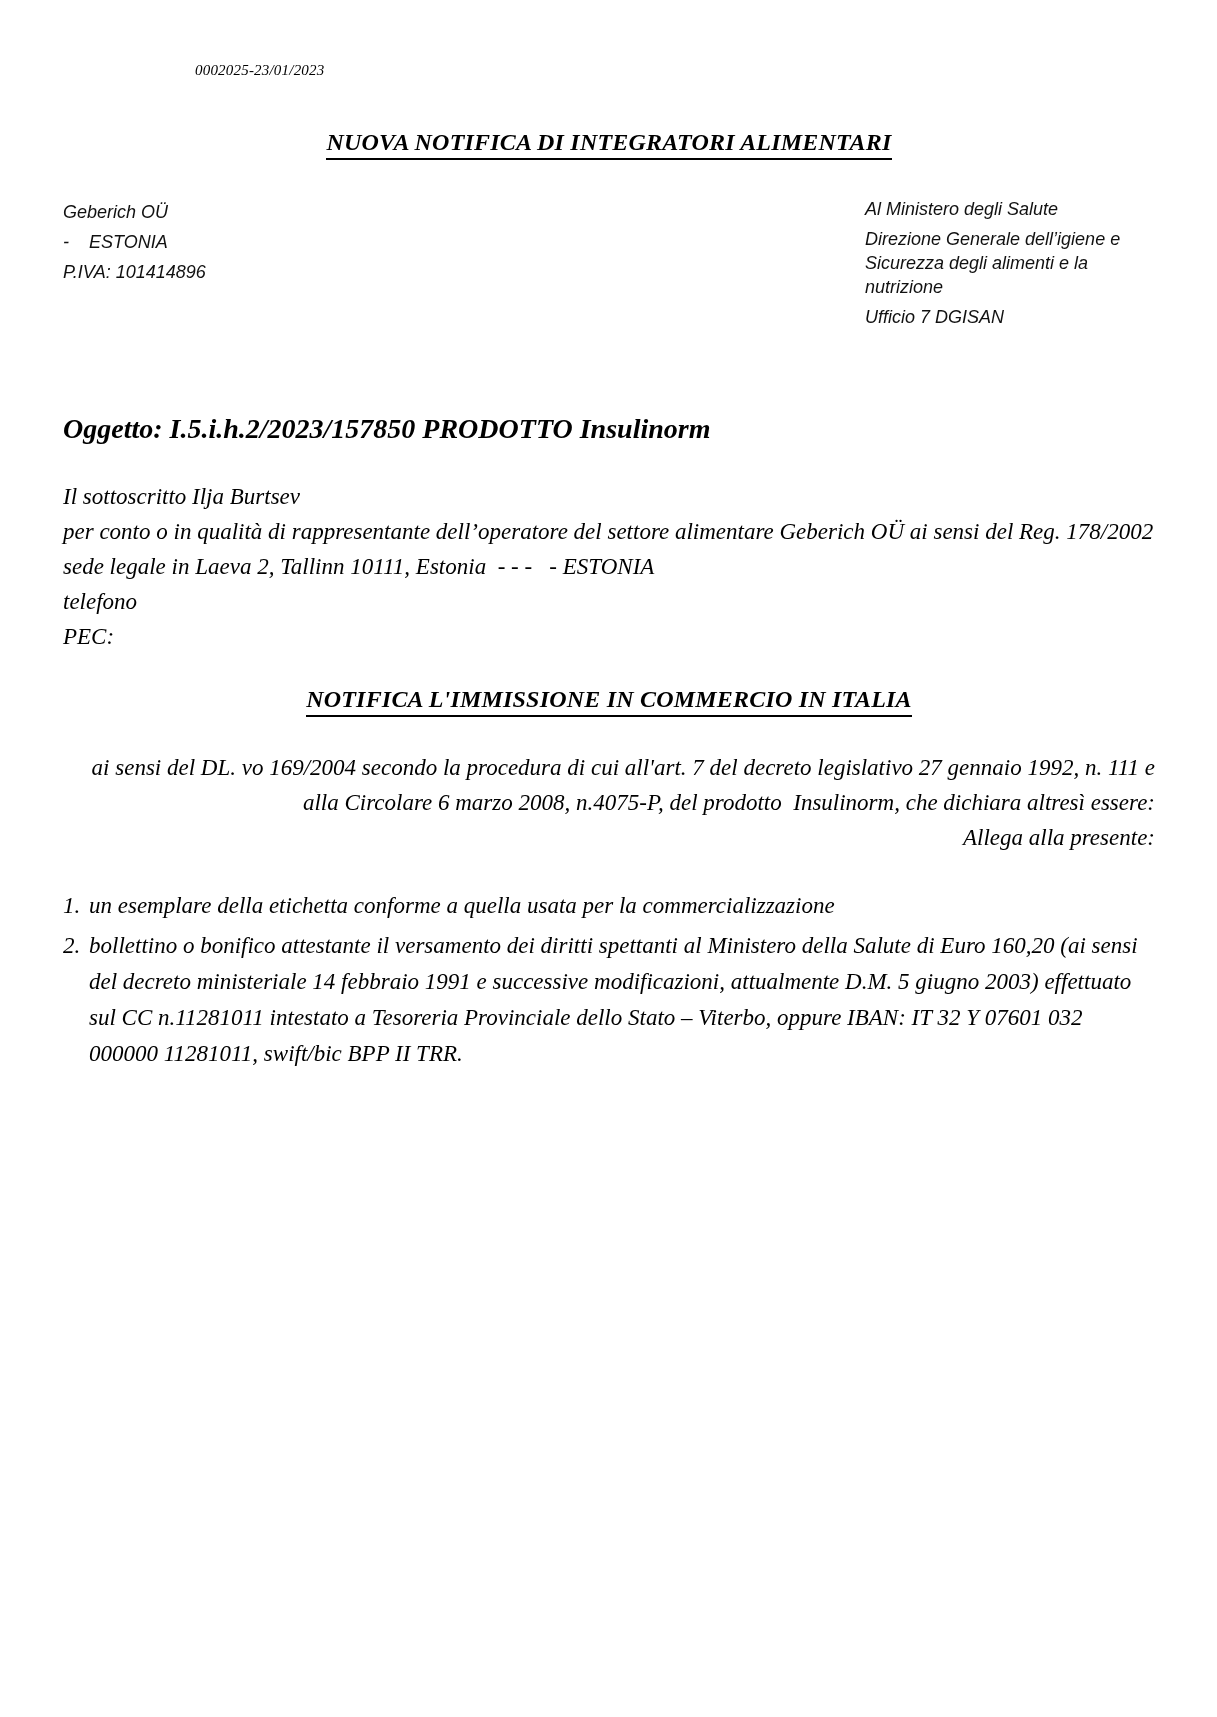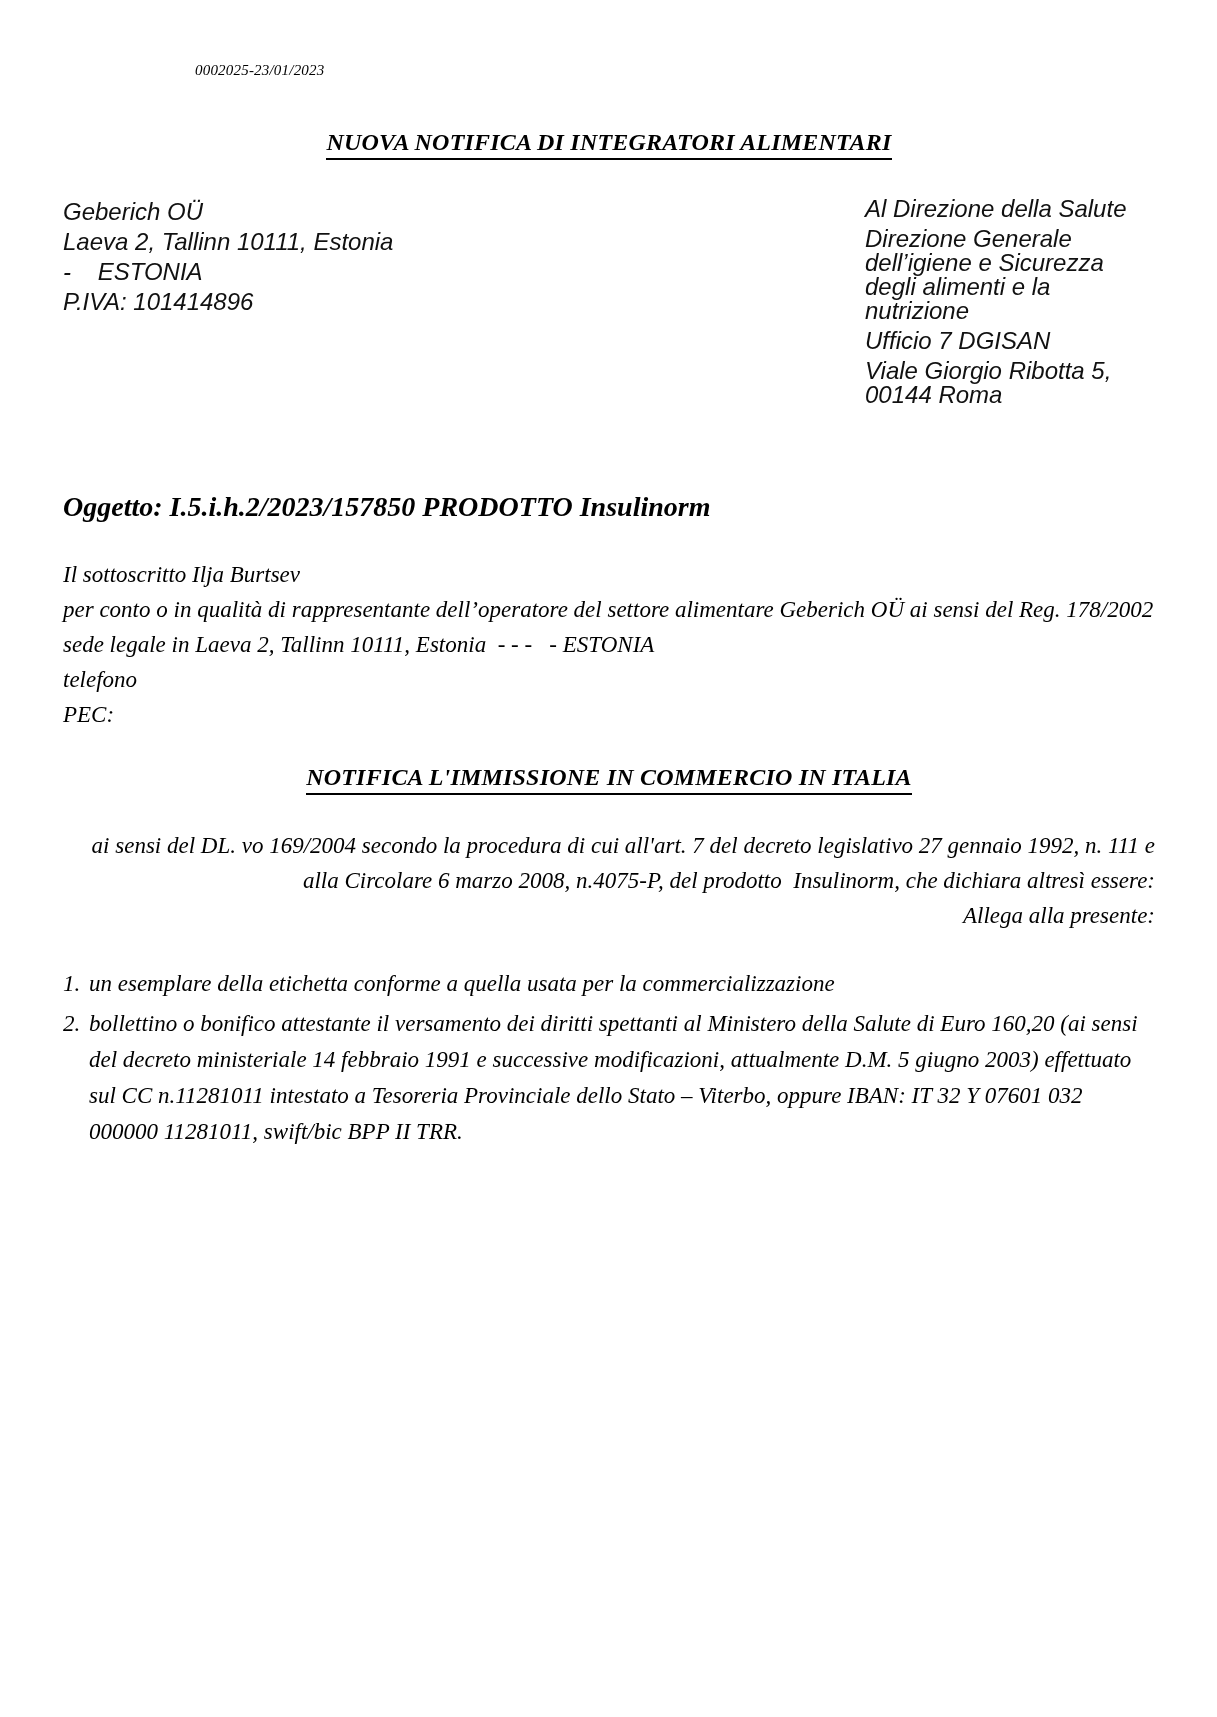--- a/index.html
+++ b/index.html
@@ -35,21 +35,21 @@
     font-size: 24px;
     border-bottom: 2px solid #000;
     padding-bottom: 2px;
     letter-spacing: 0.2px;
   }
   .address-row {
     margin-top: 37px;
     display: flex;
     justify-content: space-between;
     font-family: "Liberation Sans", sans-serif;
-    font-size: 24px;
+    font-size: 18px;
     color: #111;
   }
   .sender-block { width: 430px; }
   .sender-block p {
     margin: 0;
     line-height: 30px;
     white-space: pre-wrap;
   }
   .recipient-block { width: 290px; }
   .recipient-block p {
@@ -97,29 +97,27 @@
 
     <div class="protocol">0002025-23/01/2023</div>
 
     <div class="doc-title">
       <span>NUOVA NOTIFICA DI INTEGRATORI ALIMENTARI</span>
     </div>
 
     <div class="address-row">
       <div class="sender-block">
         <p>Geberich OÜ</p>
-        <p>Laeva 2, Tallinn 10111, Estonia</p>
         <p>-    ESTONIA</p>
         <p>P.IVA: 101414896</p>
       </div>
       <div class="recipient-block">
-        <p>Al Direzione della Salute</p>
+        <p>Al Ministero degli Salute</p>
         <p>Direzione Generale dell’igiene e Sicurezza degli alimenti e la nutrizione</p>
         <p>Ufficio 7 DGISAN</p>
-        <p>Viale Giorgio Ribotta 5, 00144 Roma</p>
       </div>
     </div>
 
     <div class="subject">Oggetto: I.5.i.h.2/2023/157850 PRODOTTO Insulinorm</div>
 
     <div class="intro">
       <p>Il sottoscritto Ilja Burtsev</p>
       <p>per conto o in qualità di rappresentante dell’operatore del settore alimentare Geberich OÜ ai sensi del Reg. 178/2002</p>
       <p>sede legale in Laeva 2, Tallinn 10111, Estonia  - - -   - ESTONIA</p>
       <p>telefono</p>

